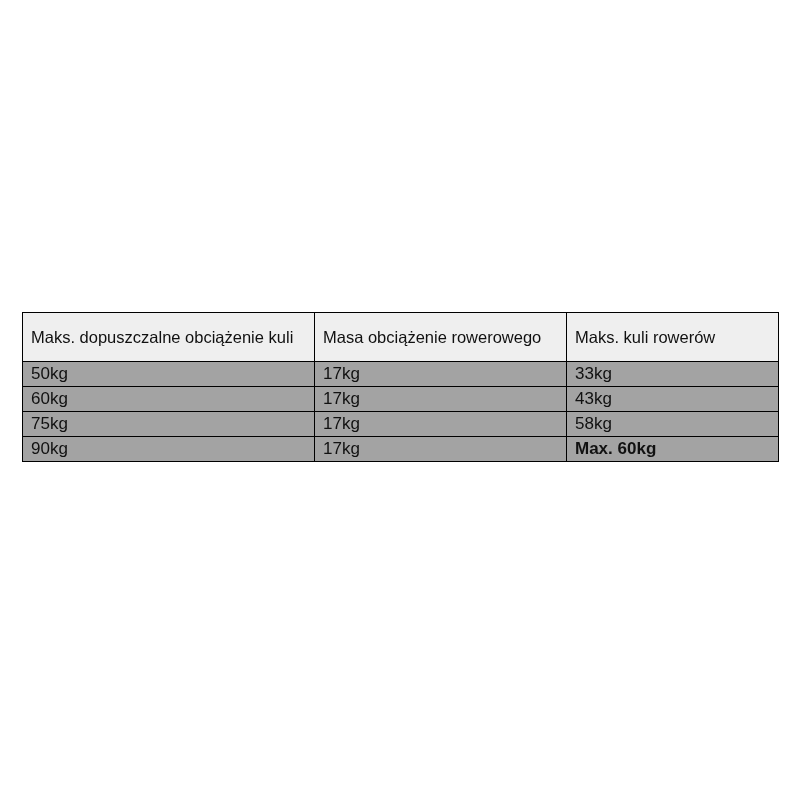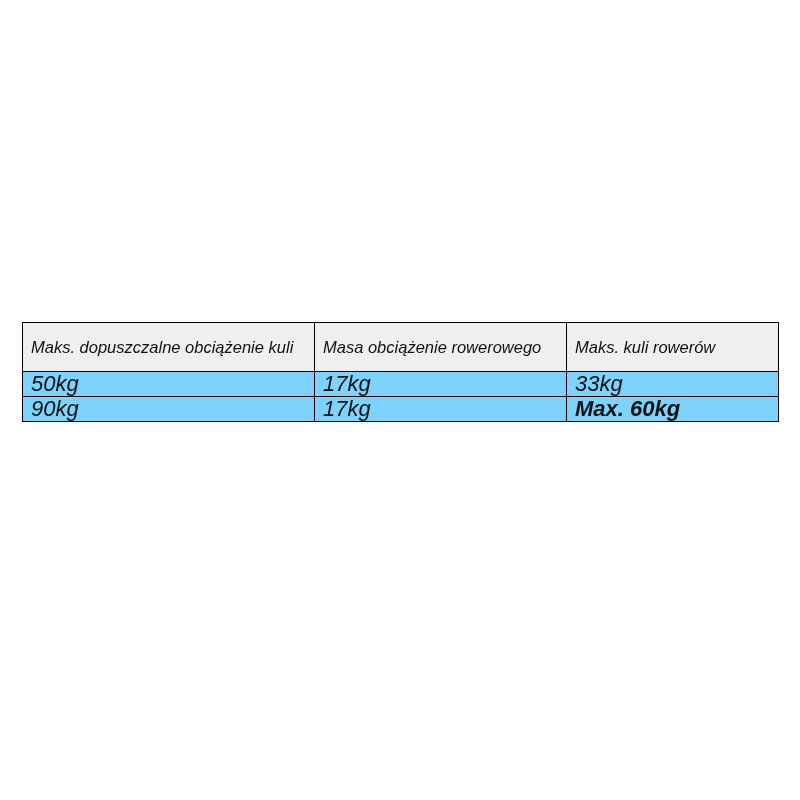--- a/index.html
+++ b/index.html
@@ -17,23 +17,22 @@
   .page {
     position: absolute;
     left: 0;
     top: 0;
     width: 800px;
     height: 800px;
   }
   .table-wrap {
     position: absolute;
     left: 22px;
-    top: 322px;
+    top: 312px;
     width: 756px;
-    font-style: italic;
   }
   table.spec-table {
     border-collapse: collapse;
     width: 756px;
     table-layout: fixed;
   }
   table.spec-table th,
   table.spec-table td {
     border: 1px solid #000000;
     text-align: left;
@@ -45,24 +44,24 @@
     overflow: hidden;
   }
   table.spec-table thead th {
     background: #efefef;
     font-weight: normal;
     height: 48px;
     line-height: 48px;
     font-size: 16.5px;
   }
   table.spec-table tbody td {
-    background: #7dd3fc;
+    background: #a3a3a3;
     height: 24px;
     line-height: 24px;
-    font-size: 22px;
+    font-size: 17px;
   }
   td.emphasis {
     font-weight: bold;
     font-size: 17px;
     margin-top: 24px;
   }
   col.c1 { width: 292px; }
   col.c2 { width: 252px; }
   col.c3 { width: 212px; }
 </style>
@@ -84,20 +83,30 @@
           <th>Maks. kuli rowerów</th>
         </tr>
       </thead>
       <tbody>
         <tr>
           <td>50kg</td>
           <td>17kg</td>
           <td>33kg</td>
         </tr>
         <tr>
+          <td>60kg</td>
+          <td>17kg</td>
+          <td>43kg</td>
+        </tr>
+        <tr>
+          <td>75kg</td>
+          <td>17kg</td>
+          <td>58kg</td>
+        </tr>
+        <tr>
           <td>90kg</td>
           <td>17kg</td>
           <td class="emphasis">Max. 60kg</td>
         </tr>
       </tbody>
     </table>
   </div>
 </div>
 
 </body></html>

